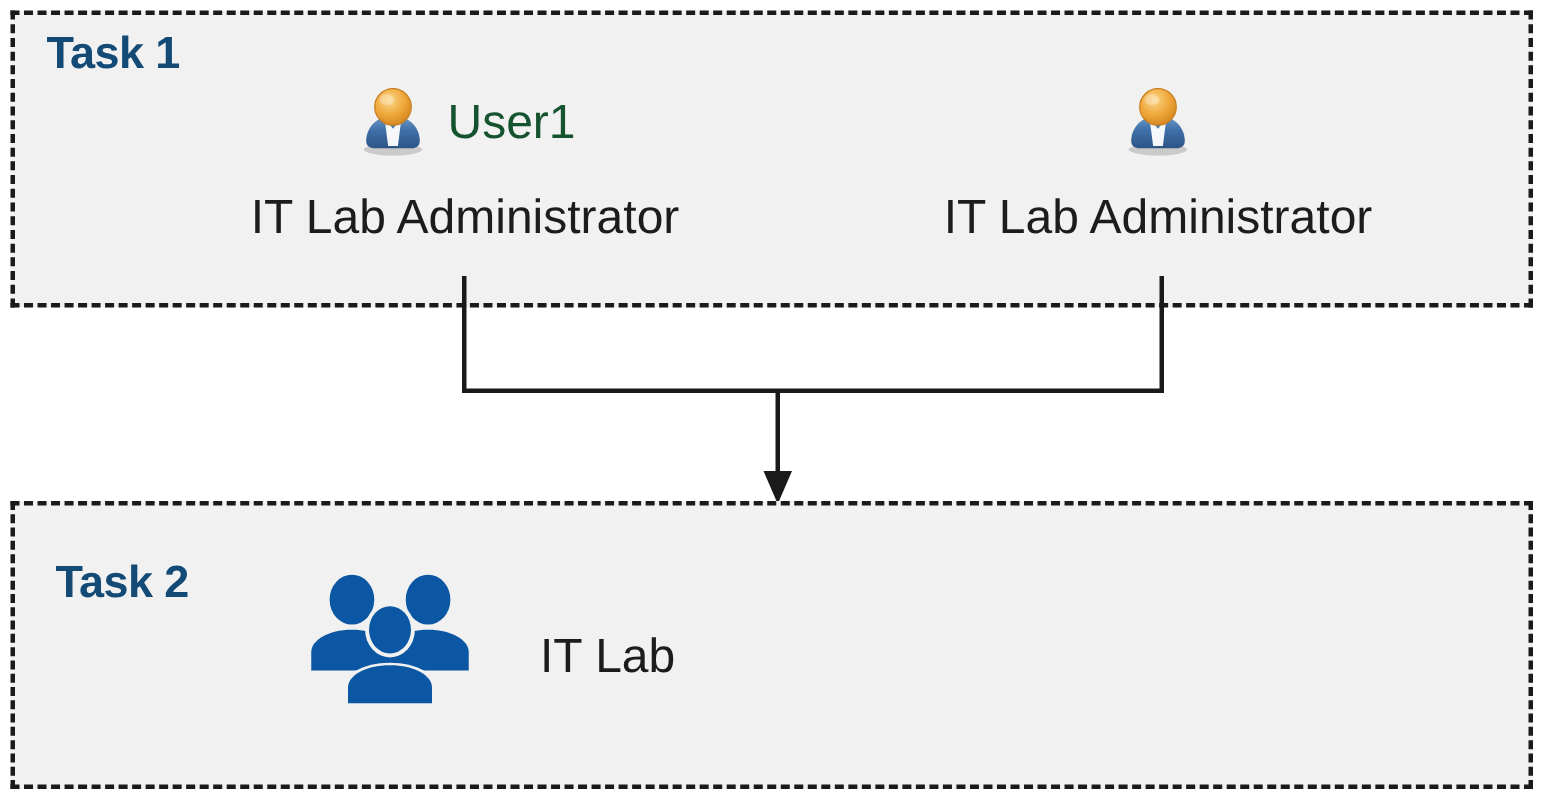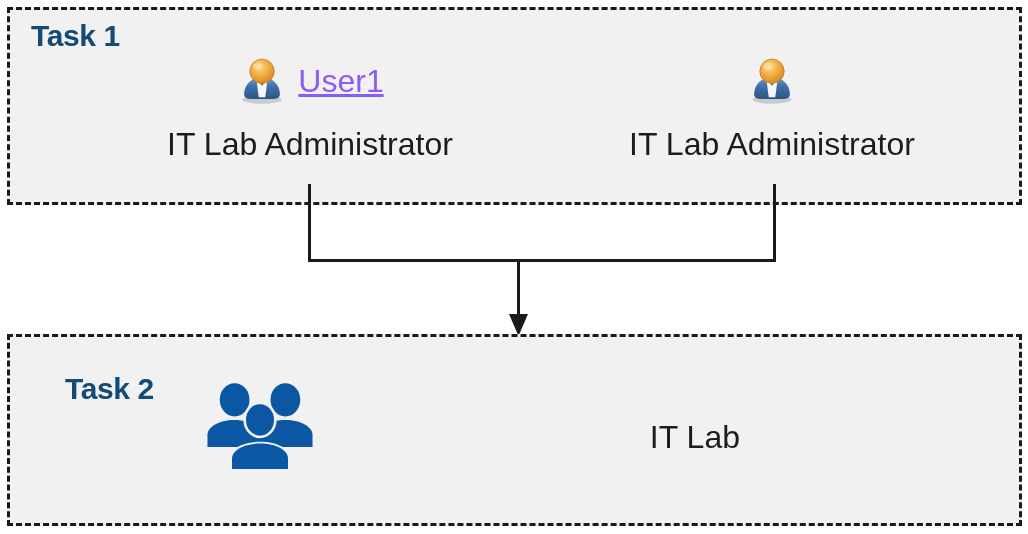--- a/index.html
+++ b/index.html
@@ -43,43 +43,42 @@
   .task-label {
     position: absolute;
     font-weight: bold;
     font-size: 30px;
     letter-spacing: -0.4px;
     color: #134a76;
     white-space: nowrap;
     line-height: 1;
   }
   #task1-label { left: 31px; top: 21px; }
-  #task2-label { left: 37px; top: 374px; margin-left: 28px; }
+  #task2-label { left: 37px; top: 374px; }
 
   
   .person {
     position: absolute;
     text-align: center;
   }
   #person-user1 { left: 130px; top: 52px; width: 360px; }
   #person-guest { left: 592px; top: 52px; width: 360px; }
 
   .person-row {
     display: flex;
     align-items: center;
     justify-content: center;
     gap: 10px;
     height: 58px;
   }
   .person-name {
     font-size: 32px;
-    color: #8b5cf6;
+    color: #14532d;
     line-height: 1;
     white-space: nowrap;
-    text-decoration: underline;
   }
   .person-role {
     font-size: 32px;
     color: #1c1c1c;
     line-height: 1.05;
     white-space: nowrap;
     margin-top: 18px;
   }
 
   .user-icon { width: 52px; height: 52px; display: block; flex: 0 0 auto; }
@@ -97,21 +96,21 @@
   }
   #group-icon-wrap {
     width: 160px;
     display: flex;
     justify-content: center;
     flex: 0 0 auto;
   }
   .group-icon { width: 112px; height: 92px; display: block; }
   #group-label {
     flex: 1 1 auto;
-    text-align: right;
+    text-align: left;
     font-size: 32px;
     line-height: 1.25;
     color: #1c1c1c;
     padding-left: 20px;
     margin-top: 21px;
   }
 
   
   #connector {
     position: absolute;

